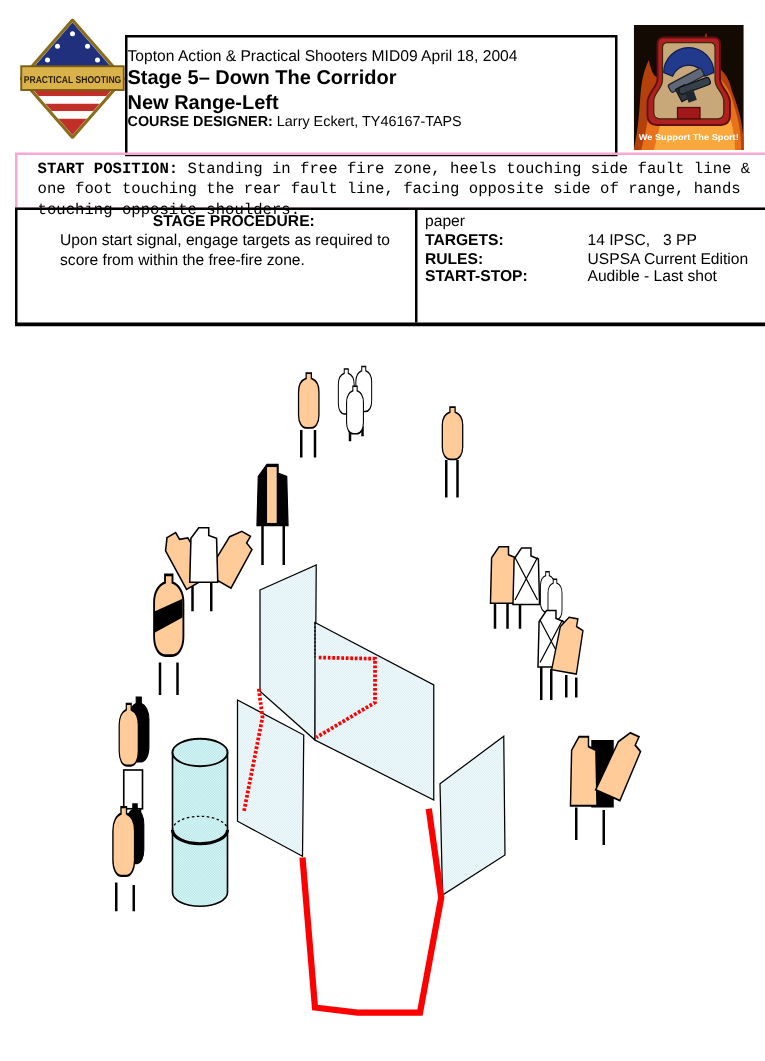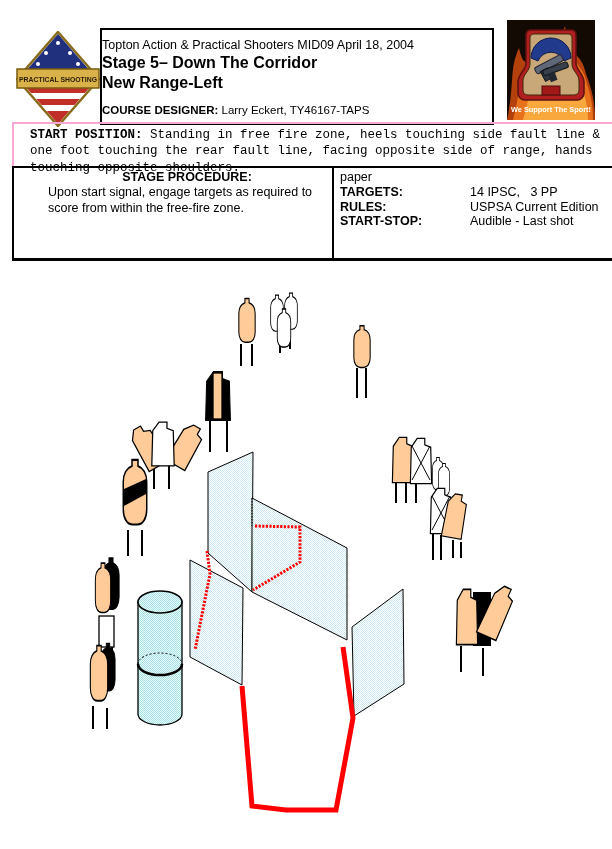--- a/index.html
+++ b/index.html
@@ -12,23 +12,23 @@
     font-family:"Liberation Sans", sans-serif;color:var(--ink);
   }
   .abs{position:absolute;}
   
   .title-box{
     left:100px;top:28px;width:390px;height:85px;
     border:2px solid #000;text-align:left;padding-top:8px;
   }
   .t-line1{font-size:12.5px;}
   .t-line2,.t-line3{font-size:16px;font-weight:bold;margin-top:2px;}
-  .t-line4{font-size:11.5px;margin-top:12px;}
+  .t-line4{font-size:11.5px;margin-top:0;}
   .t-line4 b{font-weight:bold;}
-  .logo-left{left:16px;top:31px;width:84px;height:96px;}
+  .logo-left{left:16px;top:15px;width:84px;height:96px;}
   .logo-right{left:507px;top:20px;width:88px;height:100px;}
   
   .start-box{
     left:12px;top:122px;width:577px;height:36px;
     border:2px solid #f9a8d4;padding:3px 16px;font-size:12.5px;line-height:1.3;font-family:Liberation Mono, monospace;
   }
   .start-box b{font-weight:bold;}
   
   .proc-box{
     left:12px;top:166px;width:579px;height:90px;

